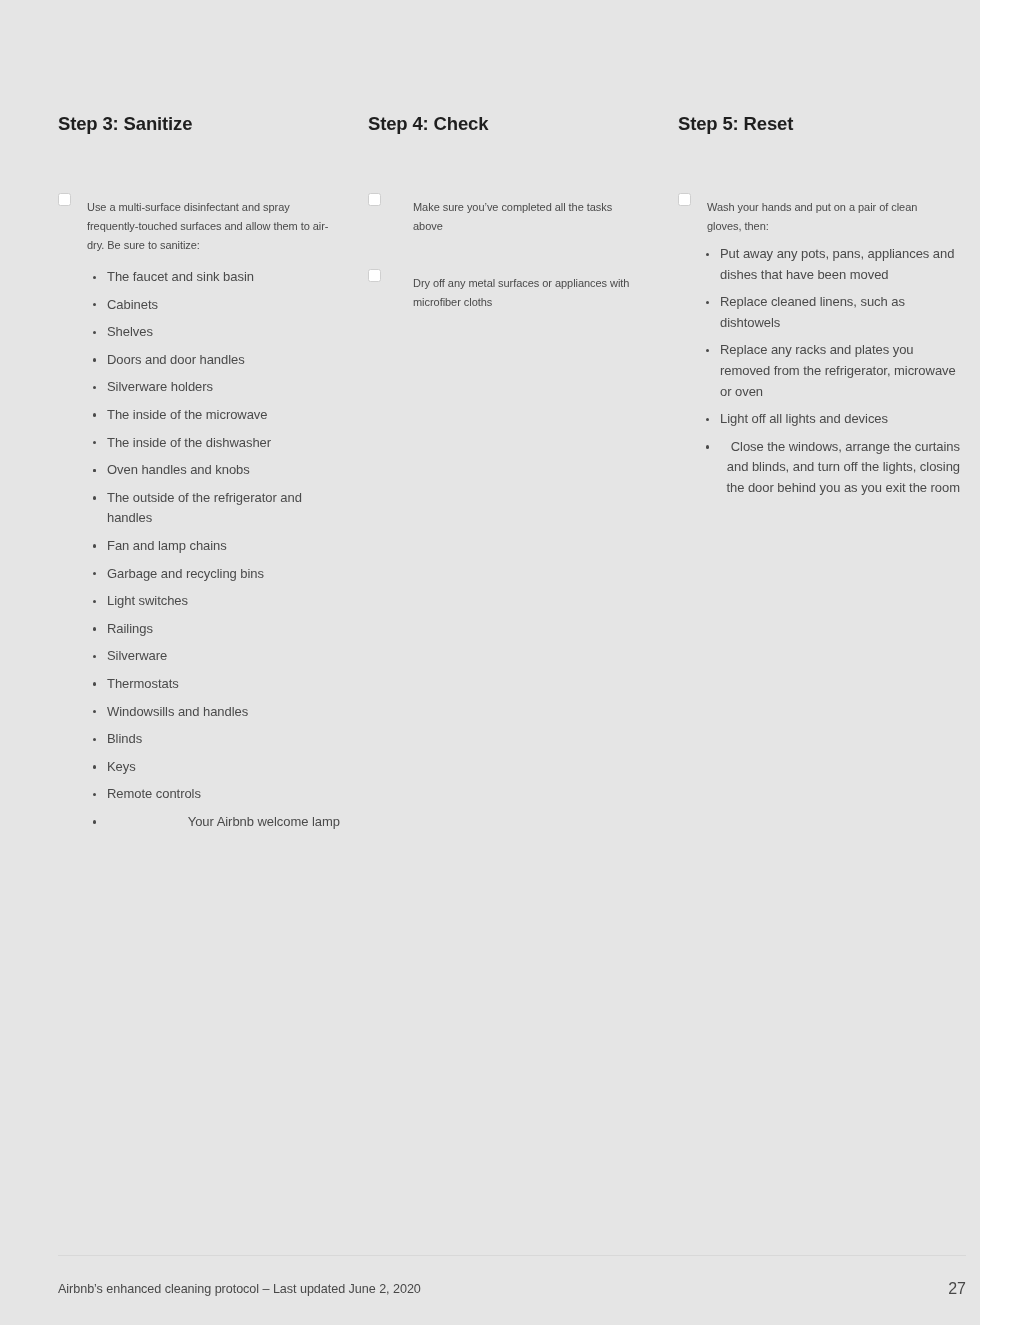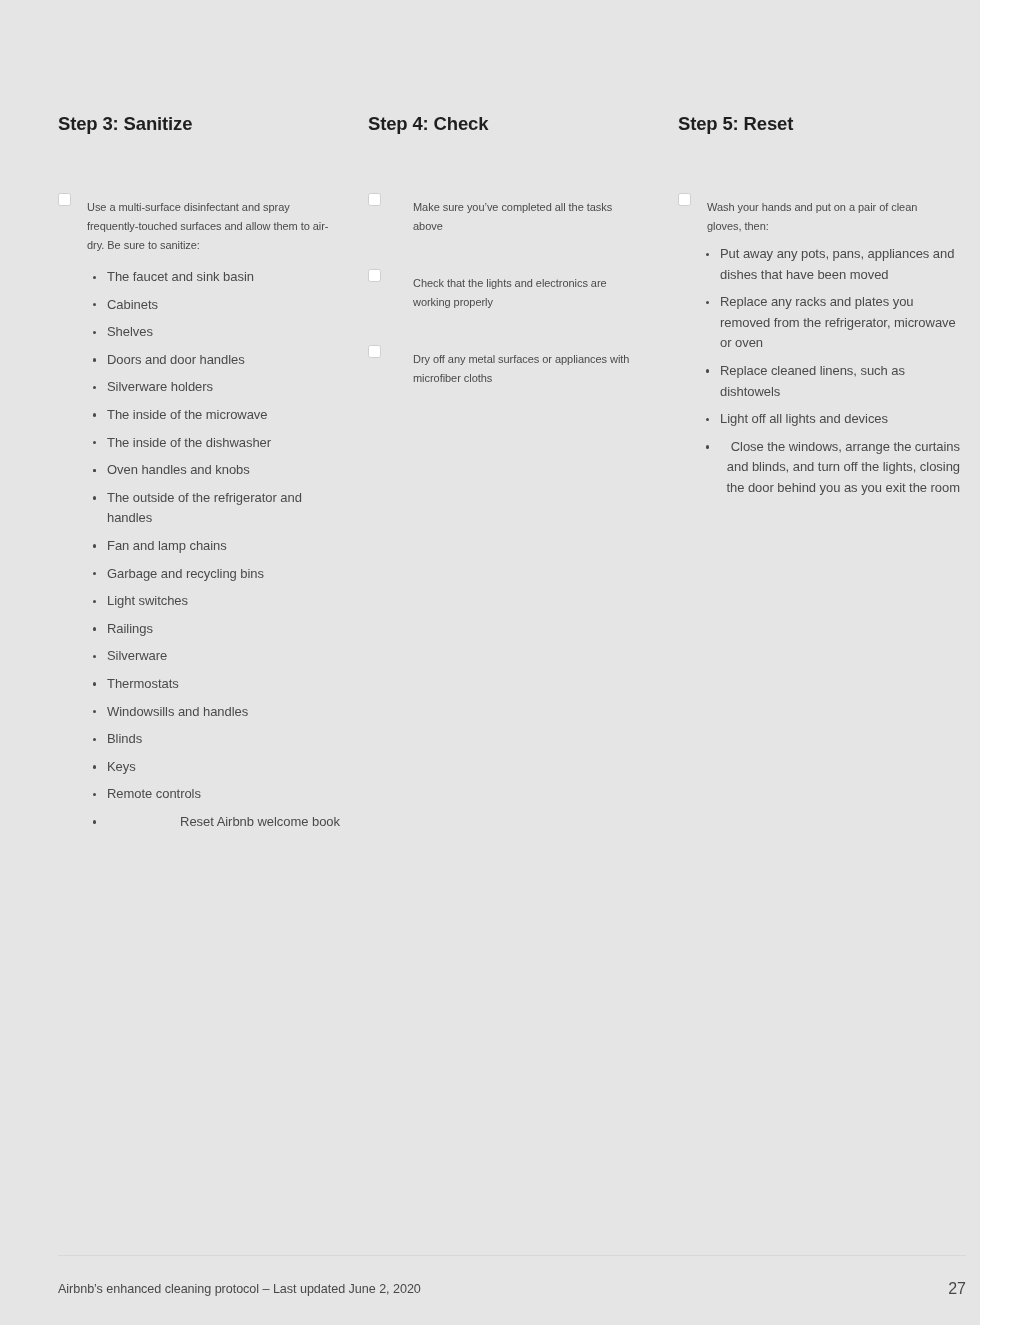--- a/index.html
+++ b/index.html
@@ -168,62 +168,56 @@
             <li class="bullet"><span class="dot"></span><span>Fan and lamp chains</span></li>
             <li class="bullet"><span class="dot"></span><span>Garbage and recycling bins</span></li>
             <li class="bullet"><span class="dot"></span><span>Light switches</span></li>
             <li class="bullet"><span class="dot"></span><span>Railings</span></li>
             <li class="bullet"><span class="dot"></span><span>Silverware</span></li>
             <li class="bullet"><span class="dot"></span><span>Thermostats</span></li>
             <li class="bullet"><span class="dot"></span><span>Windowsills and handles</span></li>
             <li class="bullet"><span class="dot"></span><span>Blinds</span></li>
             <li class="bullet"><span class="dot"></span><span>Keys</span></li>
             <li class="bullet"><span class="dot"></span><span>Remote controls</span></li>
-            <li class="bullet"><span class="dot"></span><span>Reset Airbnb welcome book</span></li>
+            <li class="bullet"><span class="dot"></span><span>Your Airbnb welcome lamp</span></li>
           </ul>
         </div>
       </div>
     </div>
 
     <div class="column col-2">
       <h2 class="col-title">Step 4: Check</h2>
 
       <div class="task">
         <span class="checkbox"></span>
         <div class="task-body">
           <p class="task-text">Make sure you’ve completed all the tasks above</p>
         </div>
       </div>
 
-      <div class="task">
-        <span class="checkbox"></span>
-        <div class="task-body">
-          <p class="task-text">Check that the lights and electronics are working properly</p>
-        </div>
-      </div>
 
       <div class="task">
         <span class="checkbox"></span>
         <div class="task-body">
           <p class="task-text">Dry off any metal surfaces or appliances with microfiber cloths</p>
         </div>
       </div>
     </div>
 
     <div class="column col-3">
       <h2 class="col-title">Step 5: Reset</h2>
 
       <div class="task">
         <span class="checkbox"></span>
         <div class="task-body">
           <p class="task-text">Wash your hands and put on a pair of clean gloves, then:</p>
           <ul class="bullets tight">
             <li class="bullet"><span class="dot"></span><span>Put away any pots, pans, appliances and dishes that have been moved</span></li>
+            <li class="bullet"><span class="dot"></span><span>Replace cleaned linens, such as dishtowels</span></li>
             <li class="bullet"><span class="dot"></span><span>Replace any racks and plates you removed from the refrigerator, microwave or oven</span></li>
-            <li class="bullet"><span class="dot"></span><span>Replace cleaned linens, such as dishtowels</span></li>
             <li class="bullet"><span class="dot"></span><span>Light off all lights and devices</span></li>
             <li class="bullet"><span class="dot"></span><span>Close the windows, arrange the curtains and blinds, and turn off the lights, closing the door behind you as you exit the room</span></li>
           </ul>
         </div>
       </div>
     </div>
 
   </div>
 
   <div class="footer-rule"></div>

